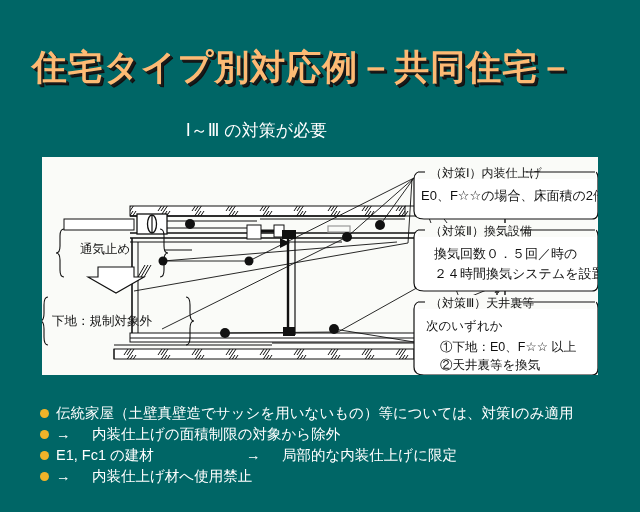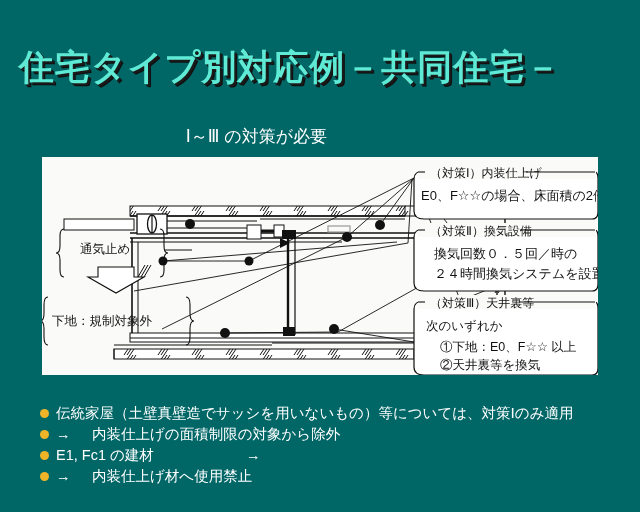--- a/index.html
+++ b/index.html
@@ -6,28 +6,28 @@
   body{
     width:640px;height:512px;
     background:#05645f;
     font-family:"Liberation Sans","DejaVu Sans",sans-serif;
     overflow:hidden;position:relative;
   }
   .slide{position:absolute;inset:0;background:#066;}
 
   
   .title{
-    position:absolute;left:0;top:44px;width:580px;text-align:center;
+    position:absolute;left:13px;top:44px;width:580px;text-align:center;
     font-size:35px;font-weight:bold;letter-spacing:1px;
-    color:#5eead4;
+    color:#fdba74;
     text-shadow:2px 2px 0 #1a1a1a, 3px 3px 0 #111;
     white-space:nowrap;
   }
   .subtitle{
-    position:absolute;left:0;top:125px;width:513px;text-align:center;
+    position:absolute;left:0;top:119px;width:513px;text-align:center;
     font-size:17px;color:#ffffff;white-space:nowrap;
   }
 
   
   .figure{
     position:absolute;left:42px;top:157px;width:556px;height:218px;
     background:#fafbf8;overflow:hidden;
   }
   .figure svg{display:block;}
 
@@ -233,20 +233,21 @@
         <span class="b-arrow">→</span>
         <span>内装仕上げの面積制限の対象から除外</span>
       </span>
     </div>
 
     <div class="brow">
       <span class="dot"></span>
       <span class="btxt">
         <span class="b-col">E1, Fc1 の建材</span>
         <span class="b-arrow">→</span>
+        <span>局部的な内装仕上げに限定</span>
       </span>
     </div>
 
     <div class="brow">
       <span class="dot"></span>
       <span class="btxt">
         <span class="b-arrow">→</span>
         <span>内装仕上げ材へ使用禁止</span>
       </span>
     </div>

